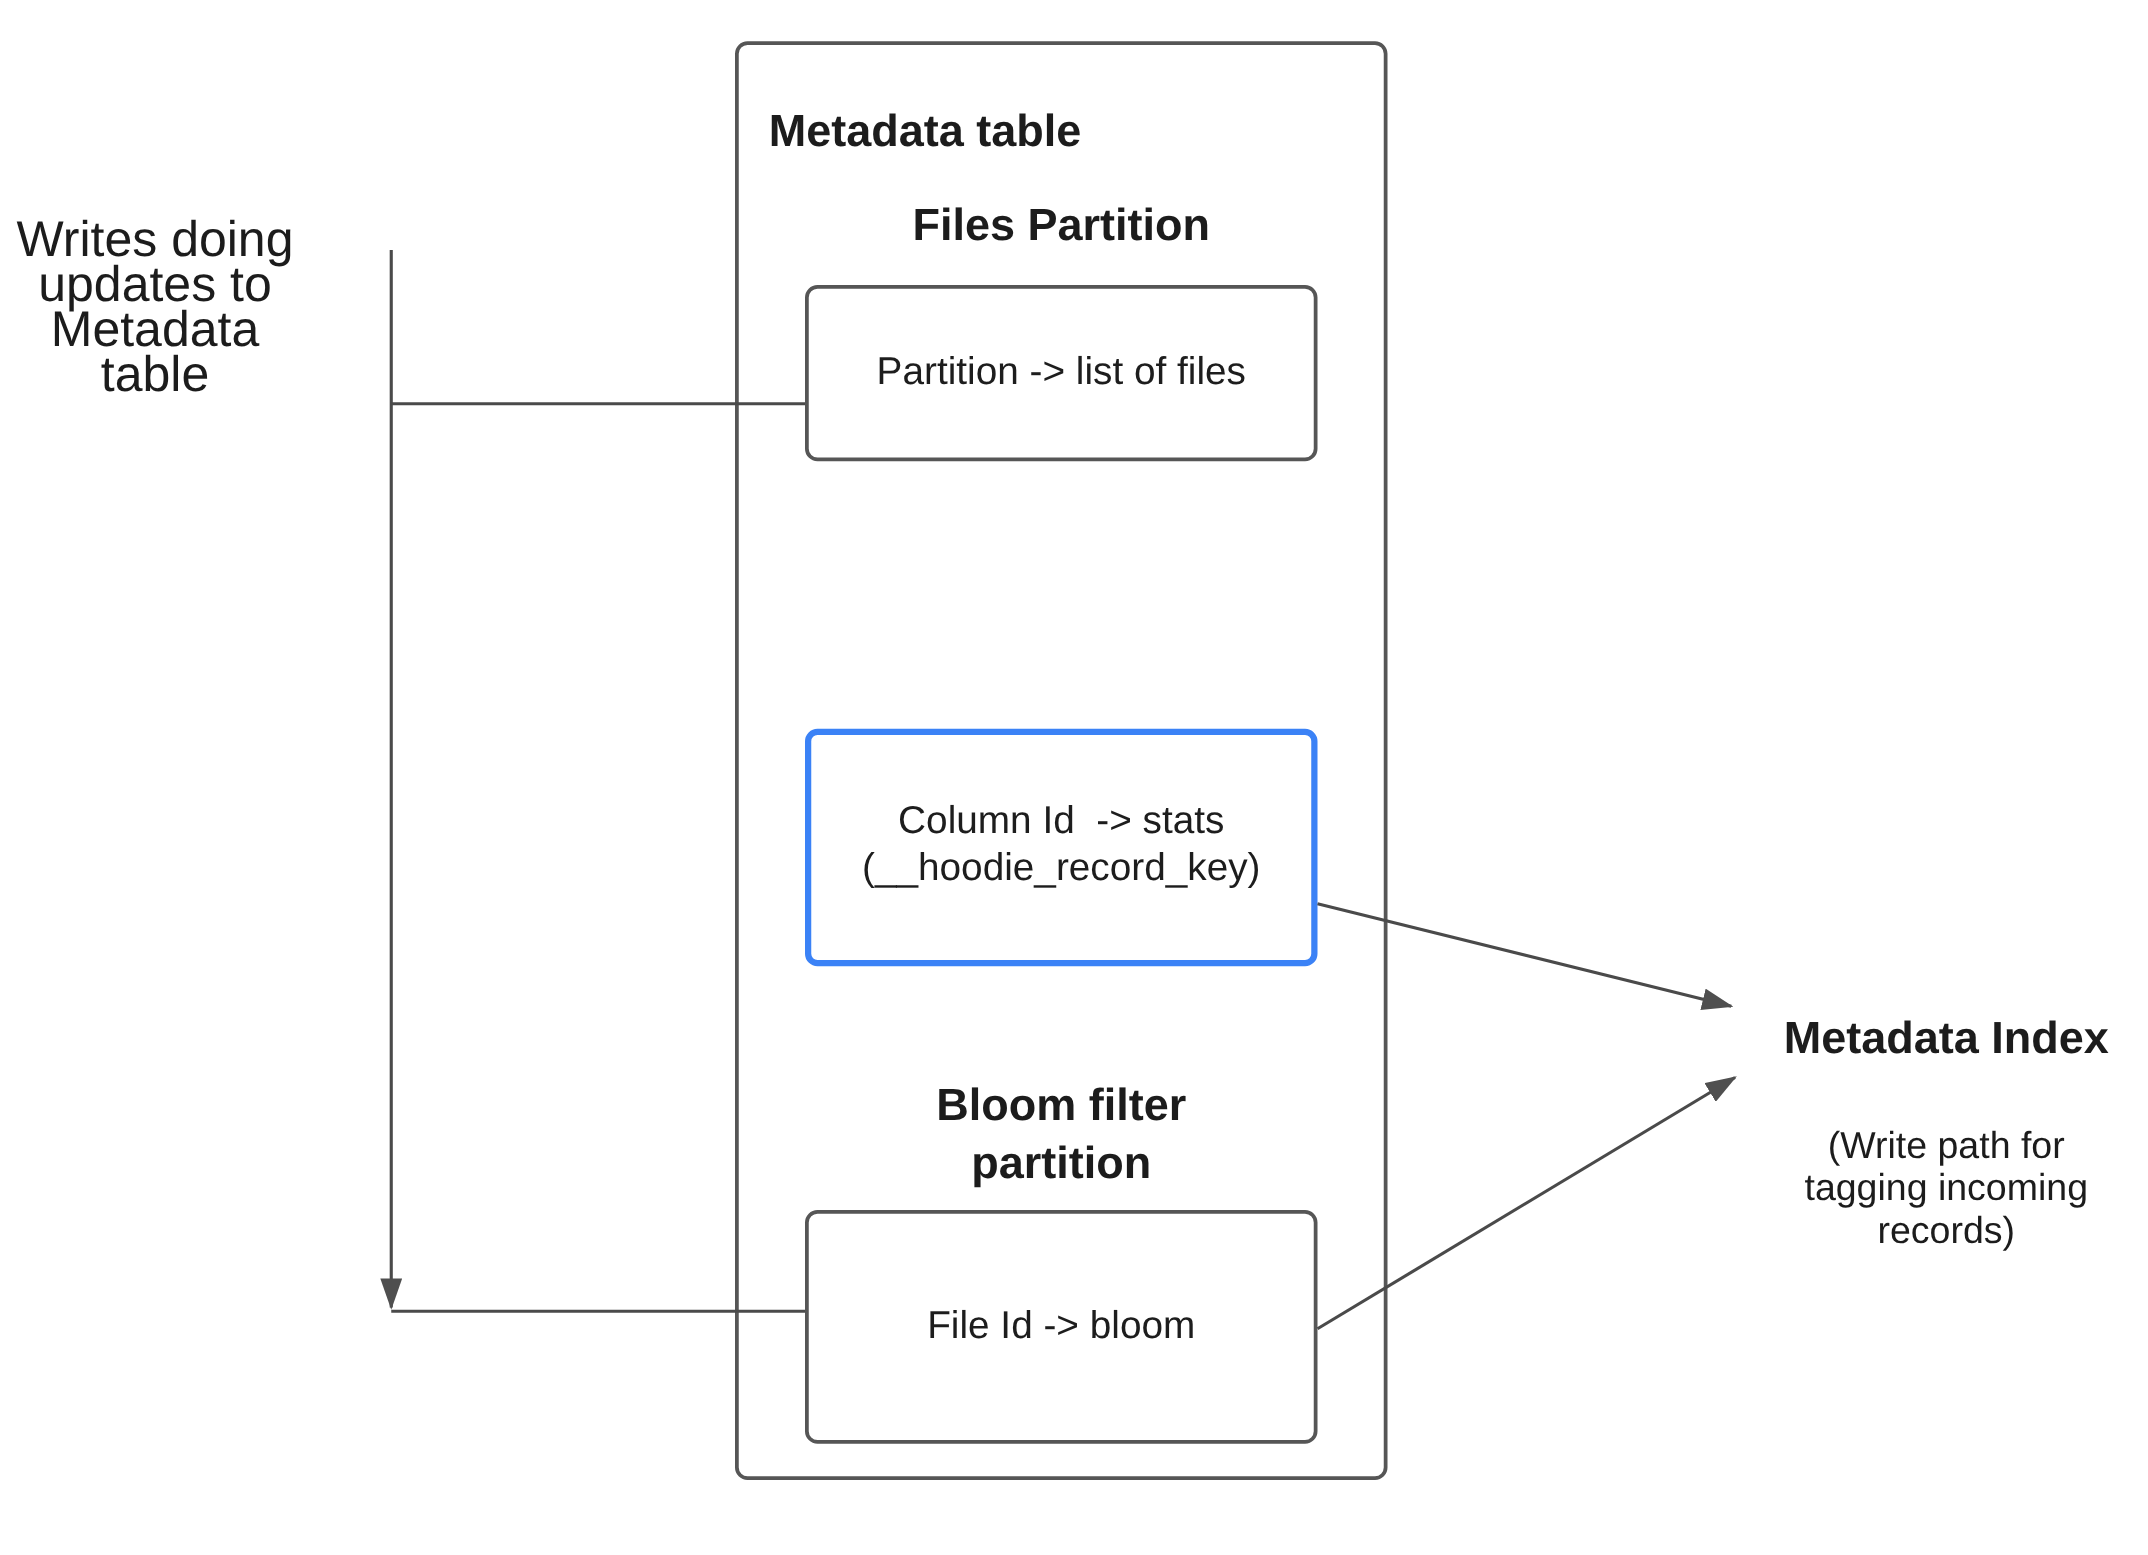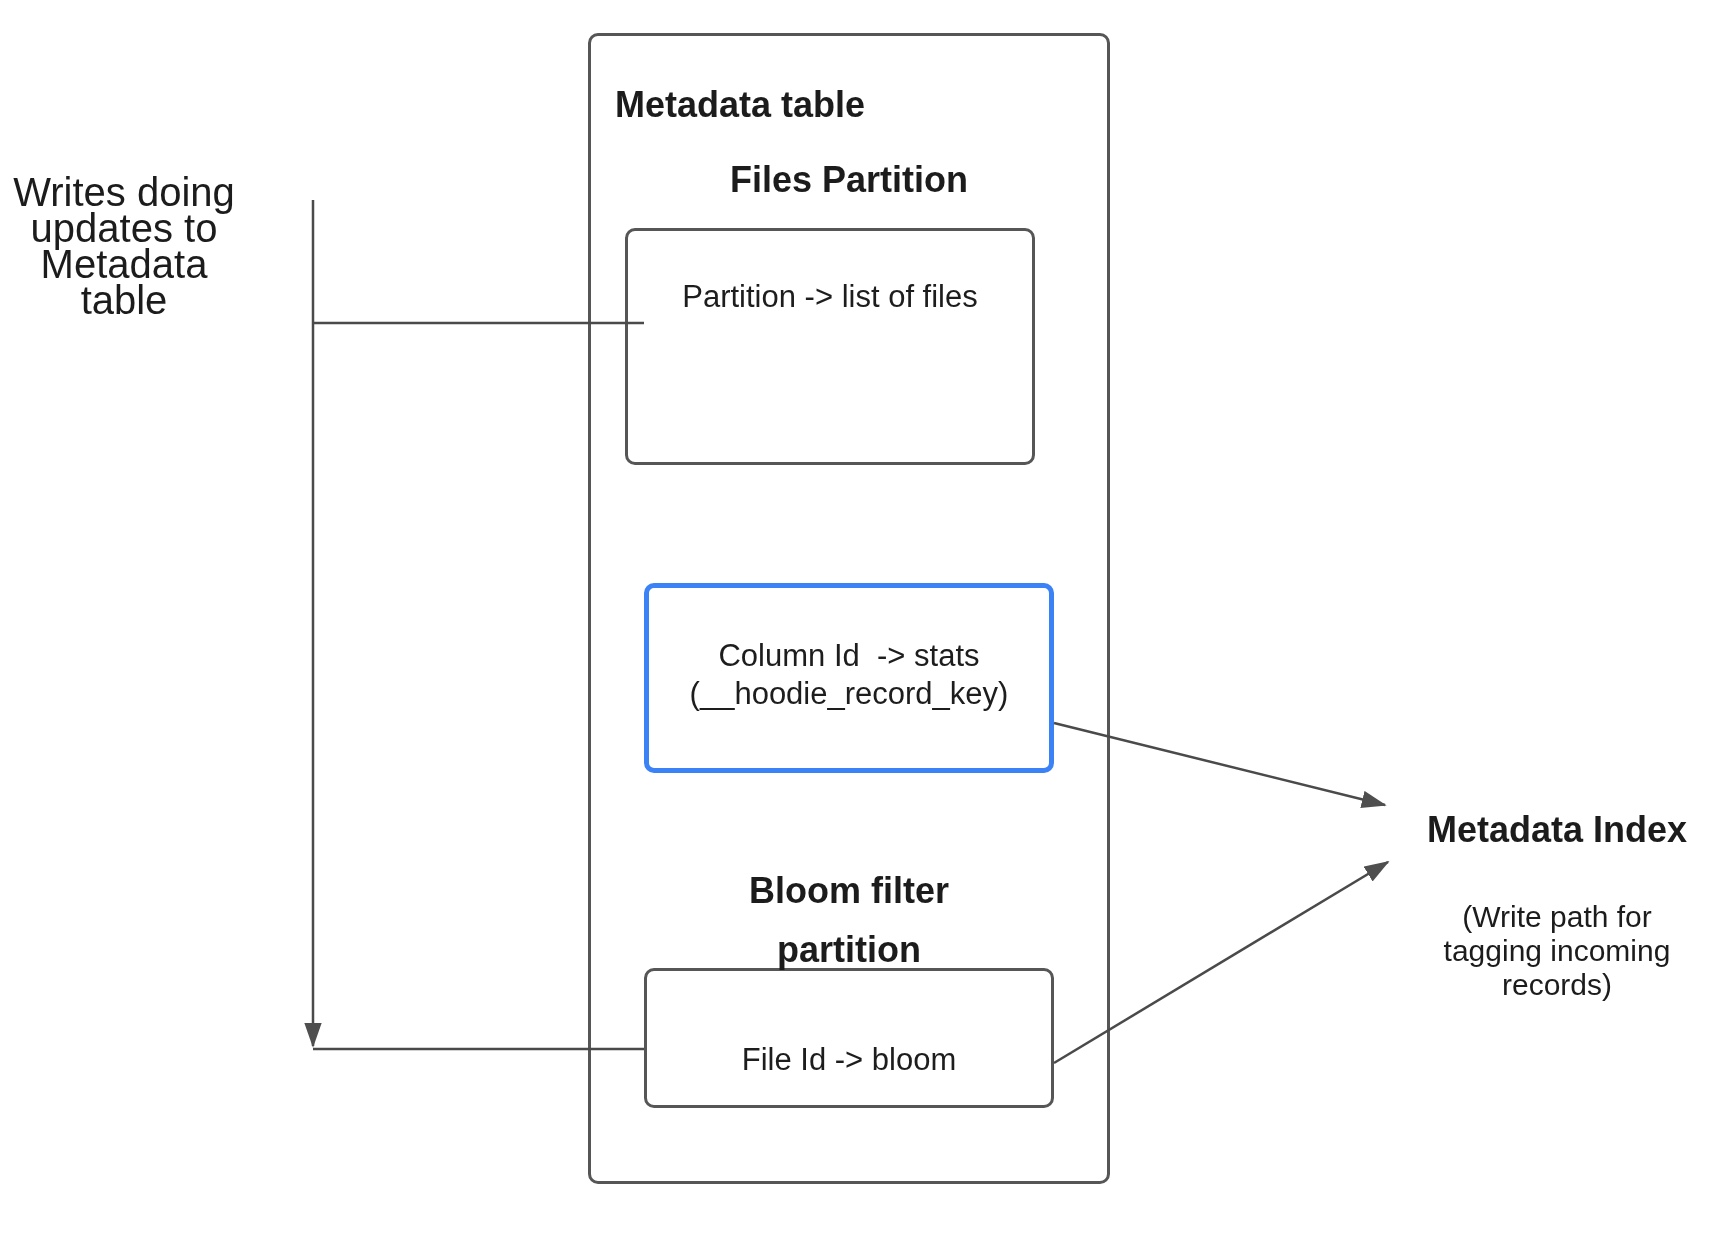--- a/index.html
+++ b/index.html
@@ -42,23 +42,23 @@
     width: 410px;
     border: 3px solid #565656;
     border-radius: 10px;
     box-sizing: border-box;
     background: transparent;
     z-index: 2;
   }
   .part-box.emphasis {
     border: 5px solid #3b82f6;
   }
-  .box-files  { left: 625px; top: 228px; height: 237px; }
+  .box-files  { left: 644px; top: 228px; height: 141px; }
   .box-column { left: 644px; top: 583px; height: 190px; }
-  .box-bloom  { left: 644px; top: 968px; height: 140px; }
+  .box-bloom  { left: 644px; top: 968px; height: 187px; }
 
   .box-body {
     position: absolute;
     left: 0;
     width: 100%;
     font-size: 31px;
     line-height: 38px;
     text-align: center;
     color: #1d1d1d;
   }
@@ -75,21 +75,21 @@
   }
   .part-heading {
     width: 410px;
     left: 644px;
     font-size: 36px;
     font-weight: 700;
     z-index: 4;
   }
   .h-files  { top: 157px; line-height: 45px; }
   .h-column { top: 475px; line-height: 45px; }
-  .h-bloom  { top: 861px; line-height: 59px; }
+  .h-bloom  { top: 861px; line-height: 46px; }
 
   .writes-label {
     left: 0; top: 174px;
     width: 248px;
     font-size: 40px;
     line-height: 36px;
     z-index: 4;
   }
 
   .index-title {

